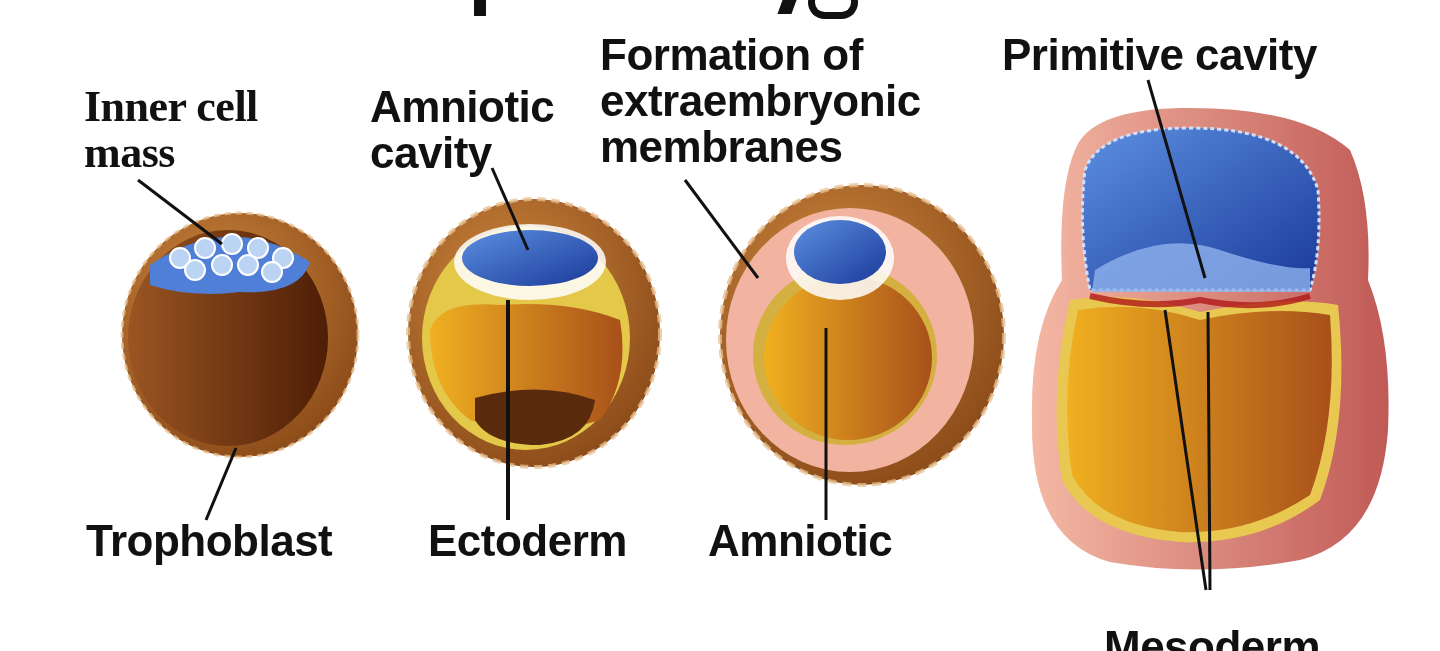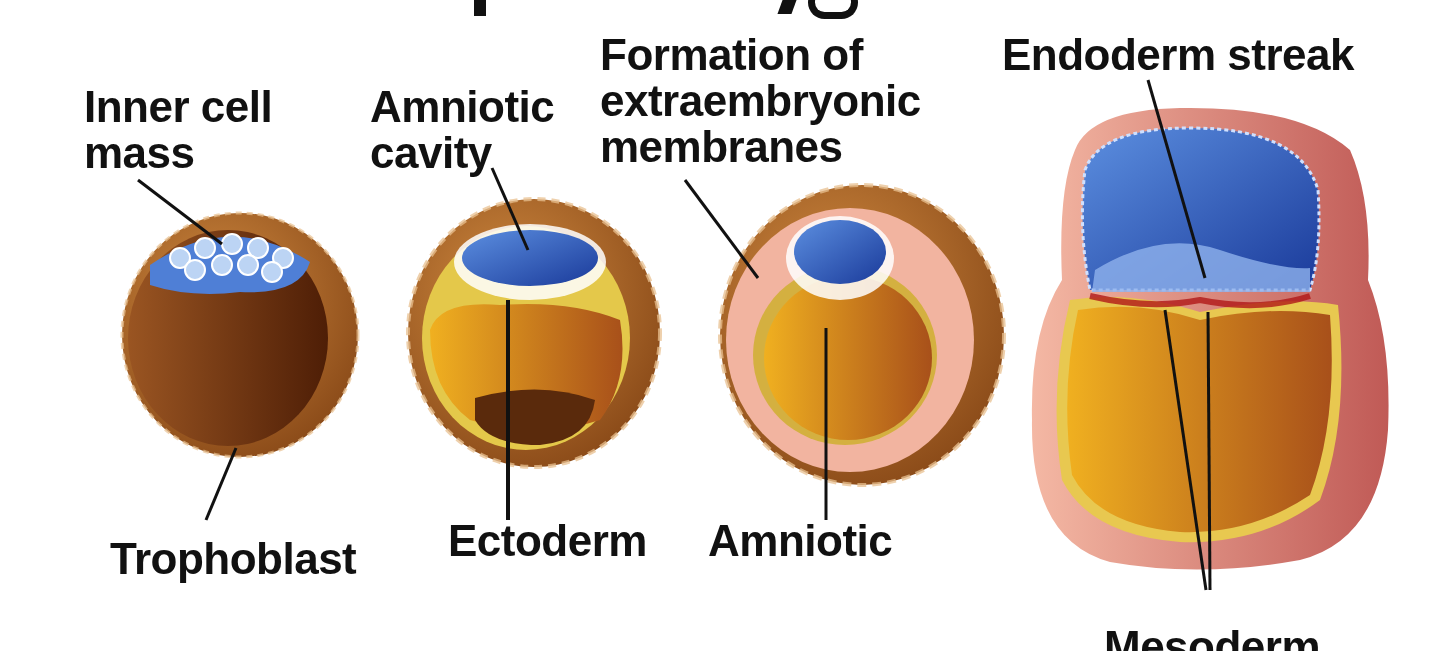--- a/index.html
+++ b/index.html
@@ -89,25 +89,25 @@
     <path d="M1095 270 Q1160 230 1220 250 Q1280 270 1310 268 L1310 292 L1092 292 Z" fill="#8fb2ec" opacity="0.8"></path>
     <path d="M1070 300 Q1130 290 1200 312 Q1280 295 1338 305 Q1350 420 1320 500 Q1260 545 1180 542 Q1090 535 1062 480 Q1048 390 1070 300 Z" fill="#e8c850"></path>
     <path d="M1078 310 Q1140 300 1200 320 Q1270 305 1330 315 Q1338 420 1310 495 Q1250 535 1180 532 Q1098 525 1072 475 Q1060 390 1078 310 Z" fill="url(#orangeYolk)"></path>
     <path d="M1090 296 Q1150 310 1200 300 Q1260 312 1310 296" fill="none" stroke="#b01818" stroke-width="6" opacity="0.8"></path>
     <line x1="1148" y1="80" x2="1205" y2="278" stroke="#111" stroke-width="3"></line>
     <line x1="1165" y1="310" x2="1206" y2="590" stroke="#111" stroke-width="3"></line>
     <line x1="1208" y1="312" x2="1210" y2="590" stroke="#111" stroke-width="3"></line>
   </g>
 </svg>
 
-<div class="label" style="left:84px;top:84px;">Inner cell
+<div class="label" style="left:84px;top:84px;font-family:Liberation Serif, serif;">Inner cell
 mass</div>
 <div class="label" style="left:370px;top:84px;">Amniotic
 cavity</div>
 <div class="label" style="left:600px;top:32px;">Formation of
 extraembryonic
 membranes</div>
-<div class="label" style="left:1002px;top:32px;">Endoderm streak</div>
+<div class="label" style="left:1002px;top:32px;">Primitive cavity</div>
 
-<div class="label" style="left:86px;top:536px;margin-left:24px;">Trophoblast</div>
-<div class="label" style="left:448px;top:518px;">Ectoderm</div>
+<div class="label" style="left:86px;top:518px;">Trophoblast</div>
+<div class="label" style="left:428px;top:518px;">Ectoderm</div>
 <div class="label" style="left:708px;top:518px;">Amniotic</div>
 <div class="label" style="left:1104px;top:624px;text-align:center;">Mesoderm</div>
 
 </body></html>

